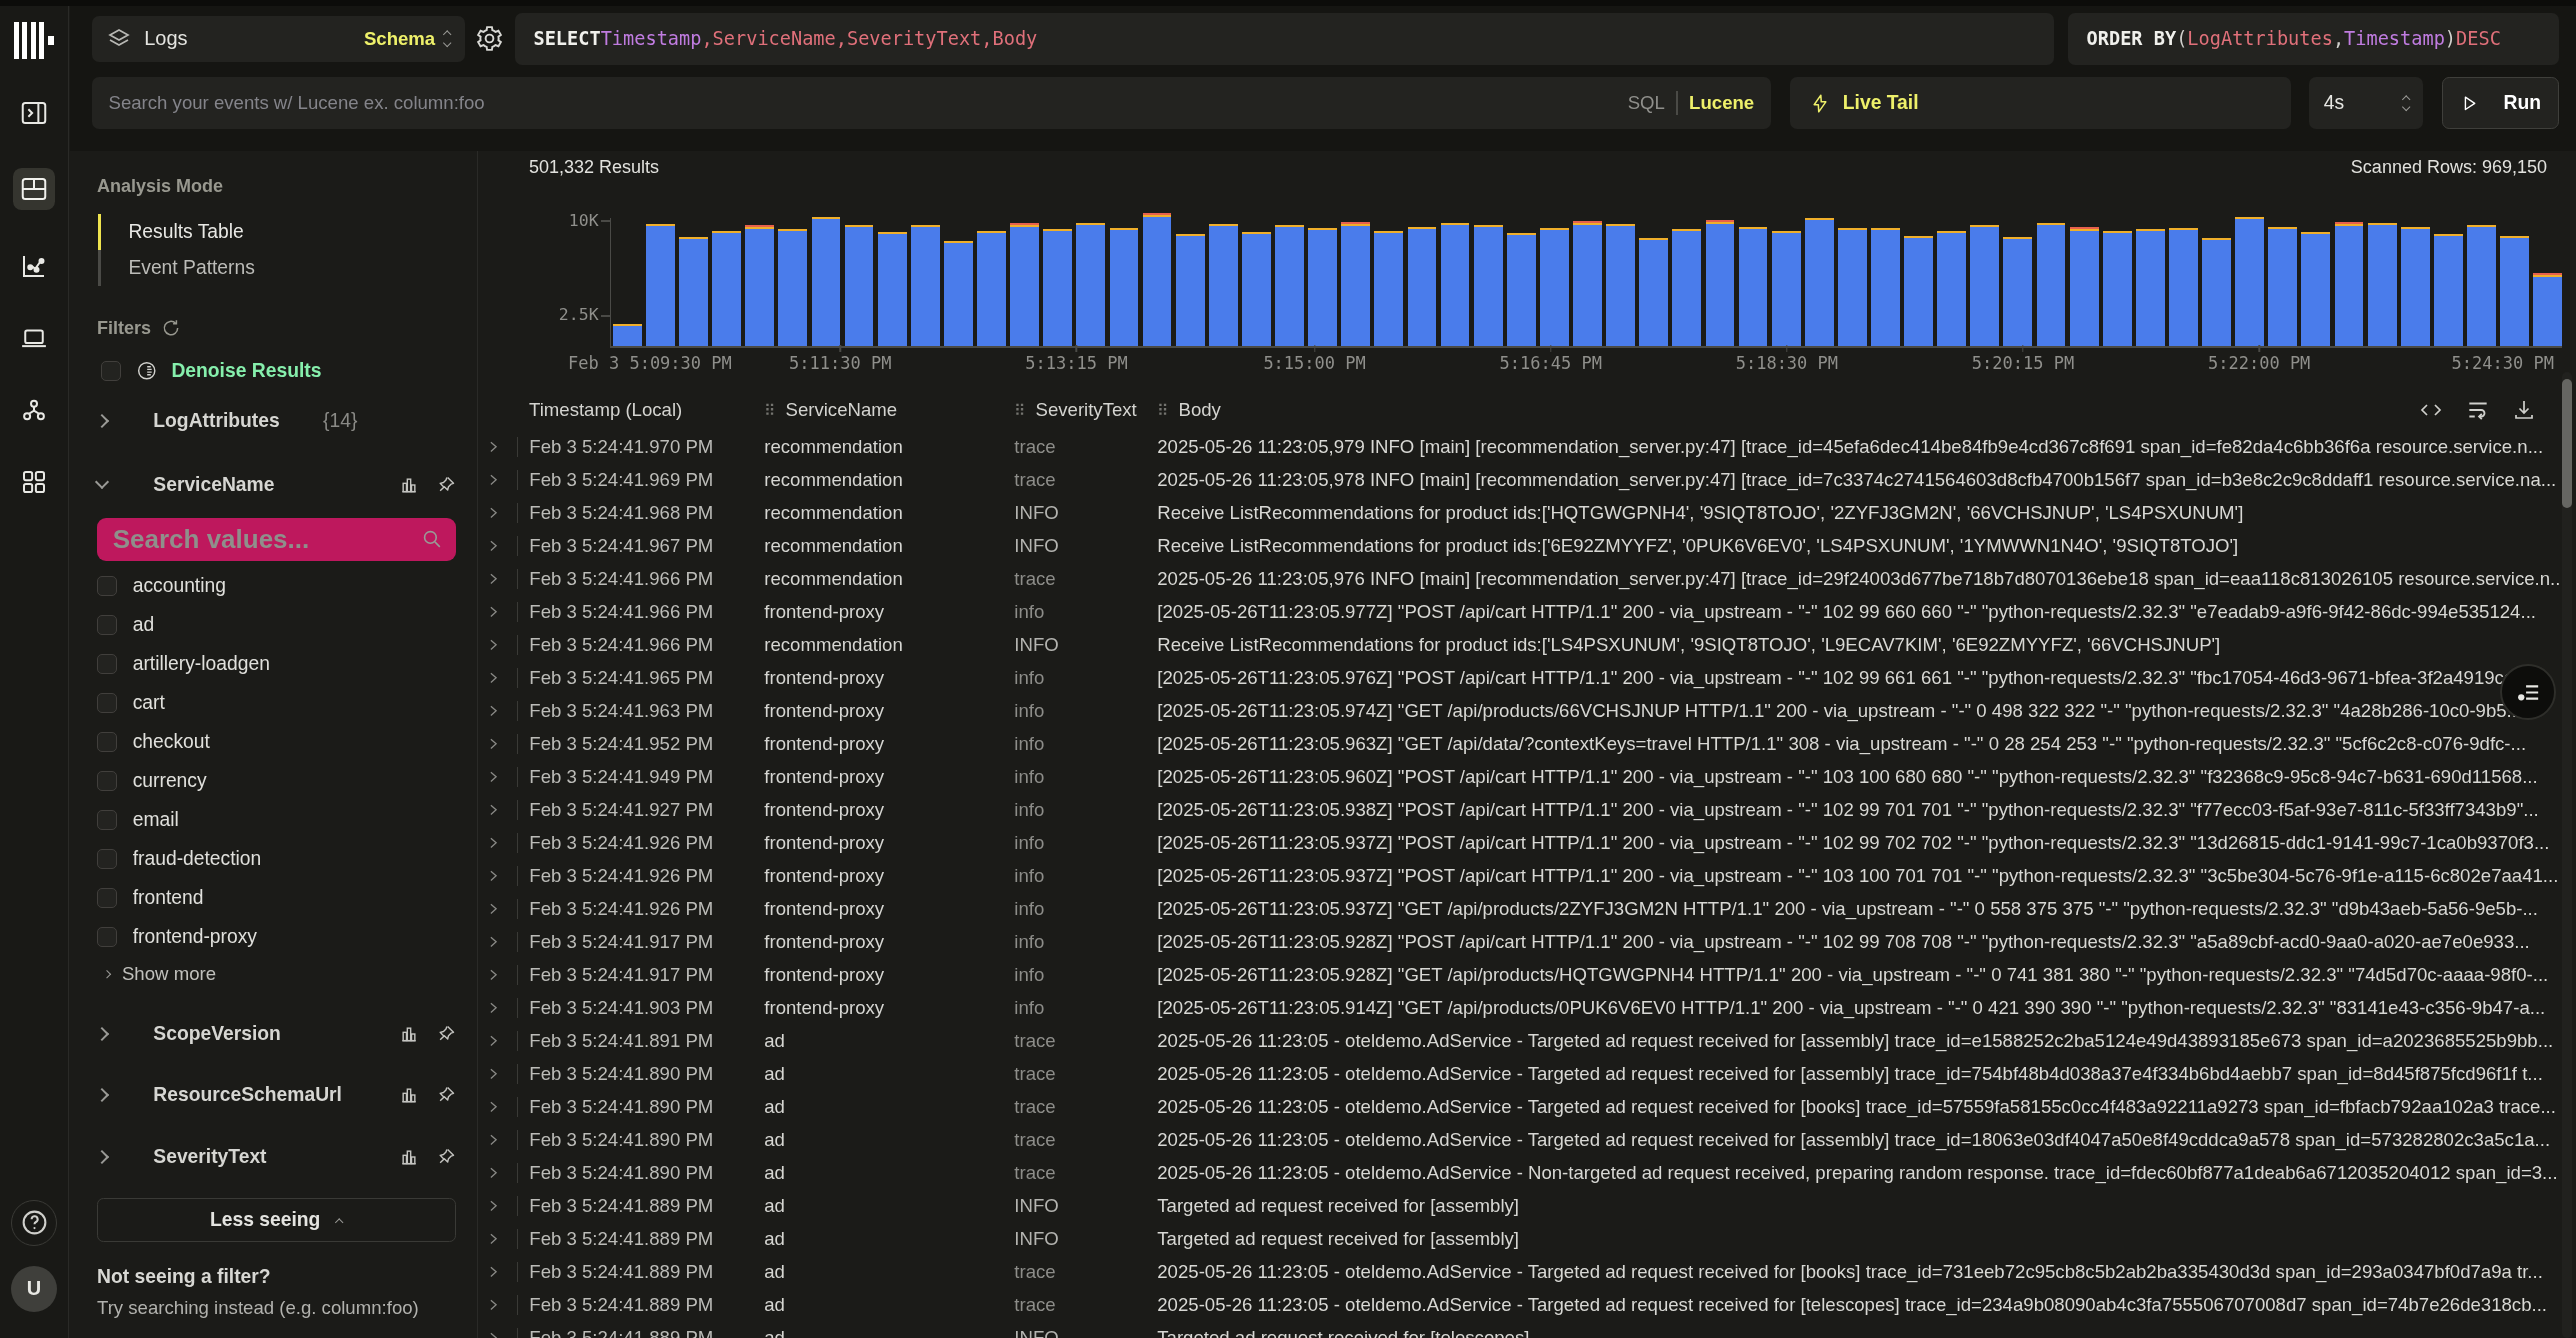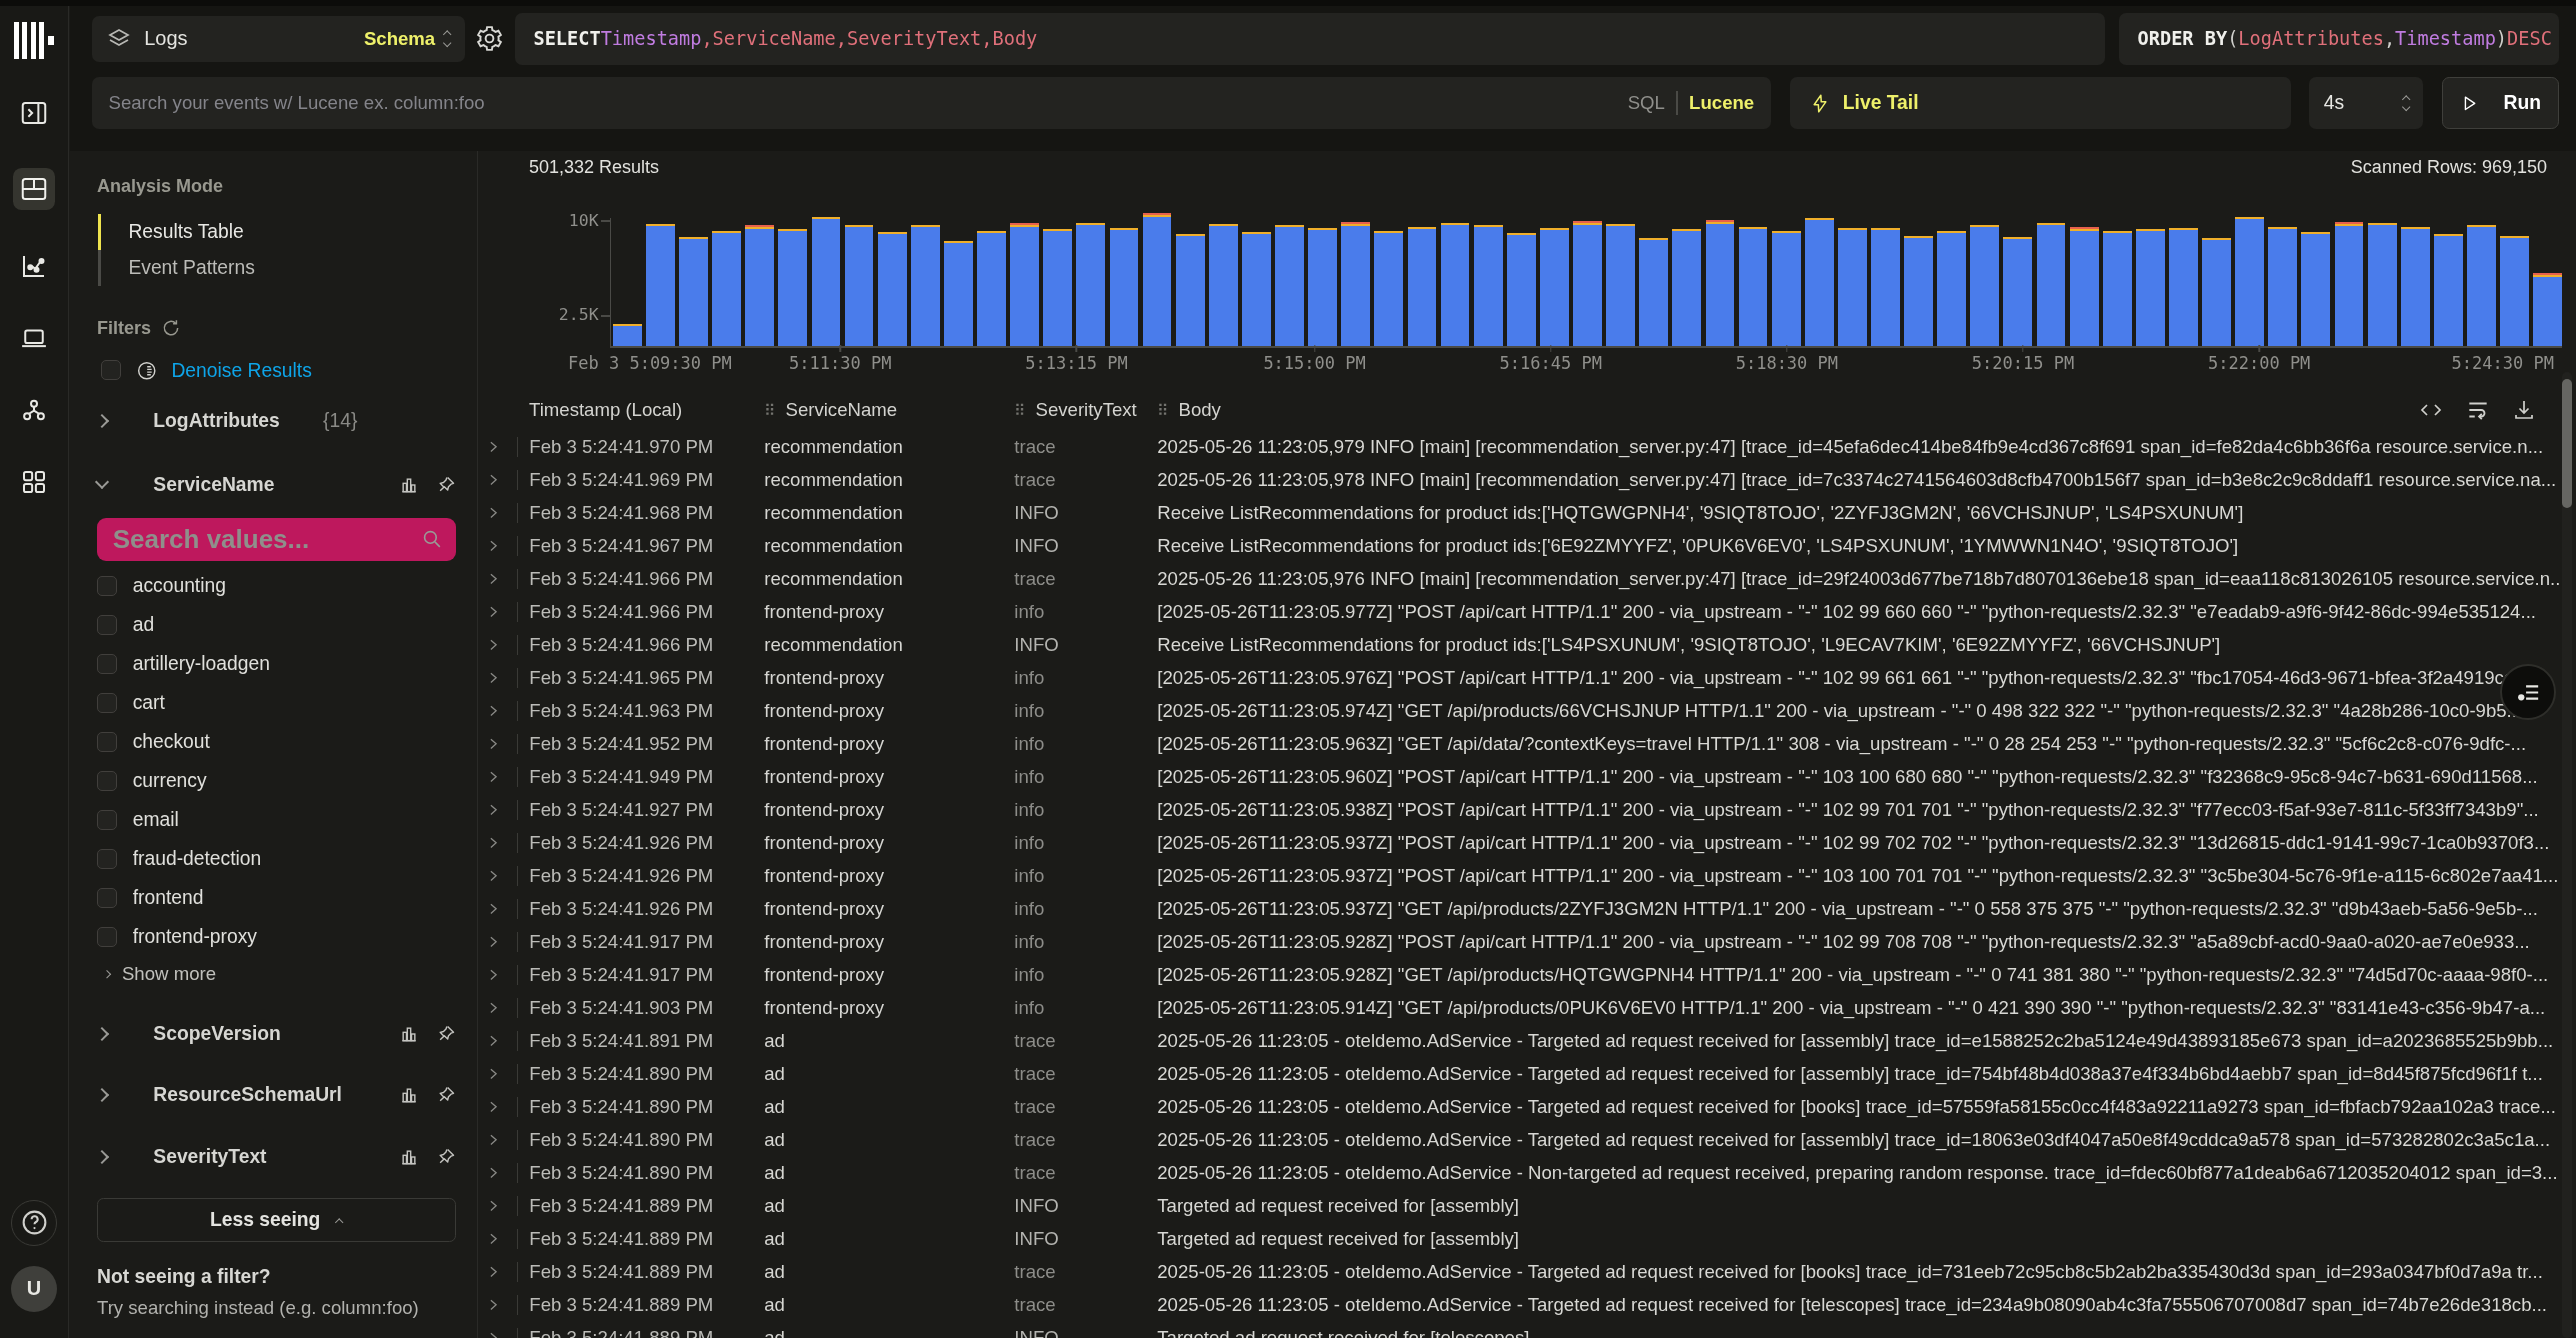--- a/index.html
+++ b/index.html
@@ -26,41 +26,41 @@
   .topbars{position:absolute;top:5.7px;left:70px;width:2506px;height:145px;background:#151512;z-index:3;}
   .trow1{position:absolute;top:7.2px;left:21.5px;right:17px;height:52px;display:flex;align-items:center;}
   .box{background:#232320;border-radius:7.2px;height:46px;display:flex;align-items:center;}
   .source-box{width:373px;padding:0 14.3px 0 15.7px;}
   .source-label{font-size:20px;color:#e4e4e0;margin-left:13px;}
   .schema{margin-left:auto;color:#eef06a;font-weight:bold;font-size:18.6px;}
   .updown{display:flex;flex-direction:column;gap:1.4px;margin-left:8.6px;color:#8a8a86;}
   .gearwrap{margin:0 11.4px 0 10px;color:#d8d8d4;font-size:29px;line-height:1;}
   .code{font-family:"DejaVu Sans Mono",monospace;font-size:18.6px;white-space:nowrap;overflow:hidden;}
   .select-box{flex:1;padding:0 18.6px;height:52px;}
-  .orderby-box{width:440px;margin-left:14.3px;padding:0 18.6px;height:52px;}
+  .orderby-box{width:491px;margin-left:14.3px;padding:0 18.6px;height:52px;}
   .trow2{position:absolute;top:69px;left:21.5px;right:17px;height:57px;display:flex;align-items:center;gap:18.6px;}
   .search-box{flex:1;height:52px;padding:0 17px;}
   .search-ph{color:#84848a;font-size:18.6px;}
   .sqllucene{margin-left:auto;display:flex;align-items:center;gap:11.4px;font-size:18.6px;}
   .sql{color:#8f8f8b;}
   .vdiv{width:1.4px;height:24px;background:#4a4a46;}
   .lucene{color:#eef06a;font-weight:bold;}
   .livetail{width:501px;height:52px;padding:0 20px;gap:13px;color:#eef06a;font-size:19.3px;font-weight:bold;}
   .interval{width:114px;height:52px;padding:0 14.3px;justify-content:space-between;font-size:19.3px;color:#e8e8e4;}
   .runbtn{width:117px;height:52px;border:1.4px solid #3f3f3b;justify-content:center;gap:25px;font-size:19.3px;font-weight:bold;color:#fff;}
 
   
   .sidebar{position:absolute;top:150px;left:74px;width:404px;height:1188px;border-right:1.4px solid #2a2a27;
            padding:26px 21.5px 0 23px;overflow:hidden;}
   .side-h{font-size:18px;font-weight:bold;color:#98988f;display:flex;align-items:center;gap:10px;}
   .mode-item{display:flex;align-items:center;height:36px;font-size:19.3px;padding-left:27px;margin-left:1.4px;}
   .mode-item.active{border-left:3.6px solid #efe44e;color:#e8e8e4;}
   .mode-item.idle{border-left:3.6px solid #4a4a46;color:#bcbcb8;}
   .chk{width:20px;height:20px;border-radius:5px;border:1.4px solid #413f3c;background:#232320;flex:none;}
-  .denoise{display:flex;gap:14.3px;margin:21.5px 0 0 4.3px;font-size:19.3px;color:#0ea5e9;}
+  .denoise{display:flex;align-items:center;gap:14.3px;margin:21.5px 0 0 4.3px;font-size:19.3px;color:#86efac;font-weight:bold;}
   .grp{display:flex;align-items:center;height:40px;margin-top:18.6px;font-size:19.3px;color:#d6d6d2;font-weight:bold;gap:32px;}
   .grp .cnt{color:#8a8a86;font-weight:normal;margin-left:11.4px;}
   .grp .gic{margin-left:auto;display:flex;gap:17px;color:#c4c4c0;}
   .chev{display:inline-block;width:10px;height:10px;border-right:2.1px solid #9a9a96;border-bottom:2.1px solid #9a9a96;flex:none;}
   .chev.r{transform:rotate(-45deg);margin-right:14.3px;}
   .chev.d{transform:rotate(45deg);margin-right:14.3px;margin-top:-4.3px;}
   .chev.u{transform:rotate(-135deg);margin-top:4.3px;}
   .chev.sm{width:6.4px;height:6.4px;border-width:1.4px;}
   .valsearch{position:relative;margin:13px 0 5.7px 0;}
   .valsearch input{width:100%;height:43px;background:#be185d;border:none;border-radius:9px;color:#d6d6d2;

